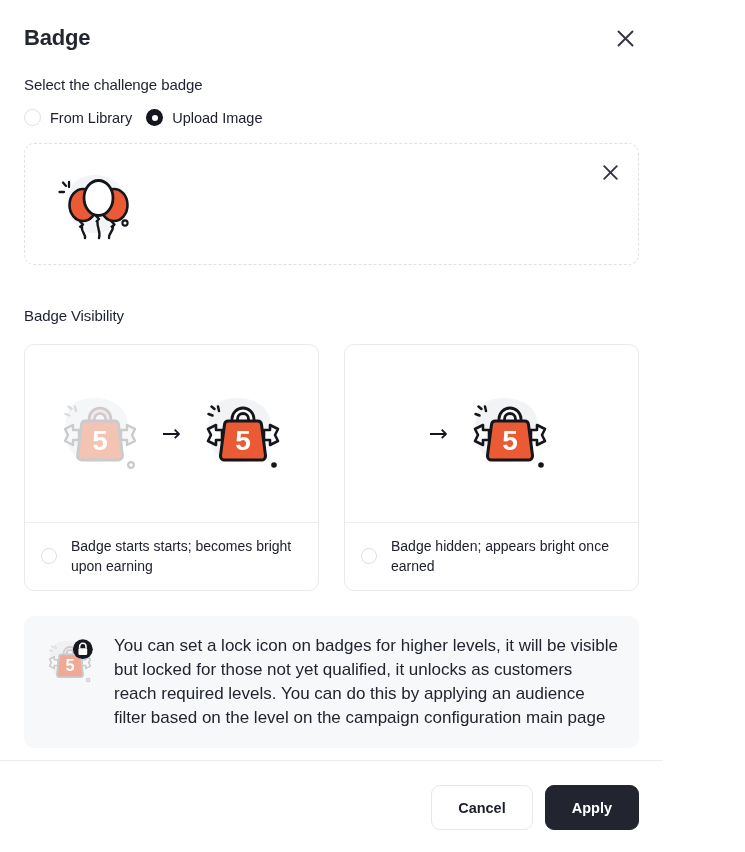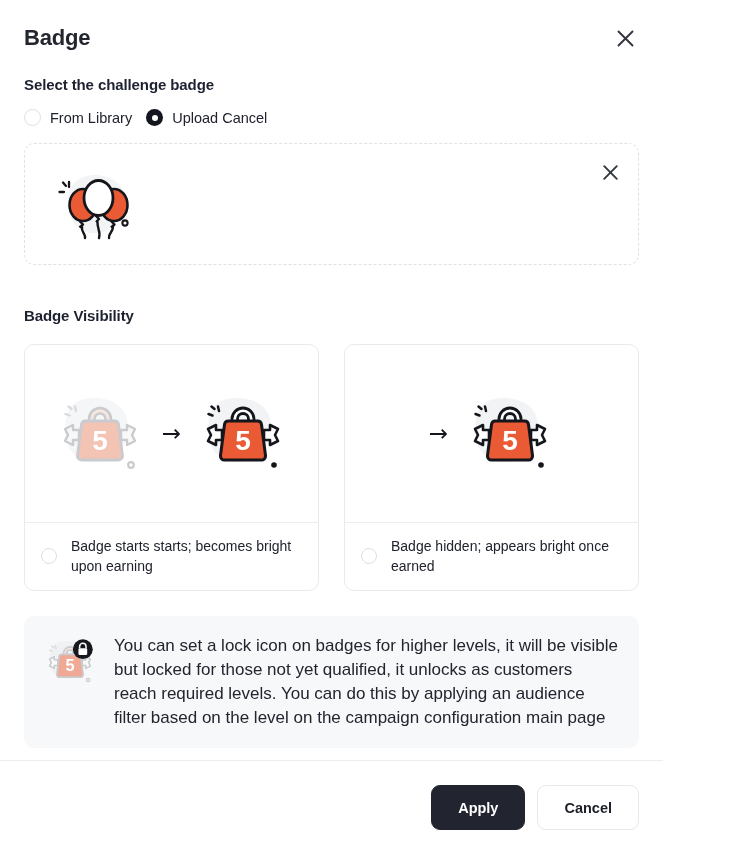--- a/index.html
+++ b/index.html
@@ -56,21 +56,21 @@
 
   
   .dialog-body {
     flex: 1 1 auto;
     padding: 0 24px;
     overflow: hidden;
   }
 
   .section-label {
     font-size: 15px;
-    font-weight: bold;
+    font-weight: normal;
     color: #1d2130;
     letter-spacing: -0.1px;
   }
 
   
   .radio-row {
     display: flex;
     align-items: center;
     gap: 14px;
     margin-top: 16px;
@@ -259,21 +259,21 @@
 
     <div class="section-label">Select the challenge badge</div>
 
     <div class="radio-row">
       <label class="radio-opt">
         <span class="radio-mark"></span>
         <span class="radio-text">From Library</span>
       </label>
       <label class="radio-opt">
         <span class="radio-mark checked"></span>
-        <span class="radio-text">Upload Cancel</span>
+        <span class="radio-text">Upload Image</span>
       </label>
     </div>
 
     <div class="upload-area">
 
       <span>
         <svg width="78" height="78" viewBox="0 0 78 78">
           <path d="M22 14 C36 6, 60 10, 66 26 C72 42, 62 62, 46 67 C30 72, 14 62, 12 46 C10 30, 12 20, 22 14 Z" fill="#F3F4F5"></path>
           <ellipse cx="26" cy="40" rx="13.5" ry="16" fill="#EA5B35" stroke="#15161c" stroke-width="2.6"></ellipse>
           <ellipse cx="57" cy="40" rx="13.5" ry="16" fill="#EA5B35" stroke="#15161c" stroke-width="2.6"></ellipse>
@@ -382,17 +382,17 @@
           <path d="M64.5 25 l0 -3.5 a5.5 5.5 0 0 1 11 0 l0 3.5" fill="none" stroke="#FFFFFF" stroke-width="2.6"></path>
           <rect x="62.5" y="24.5" width="15" height="11.5" rx="2.2" fill="#FFFFFF"></rect>
         </svg>
       </span>
       <span class="info-text">You can set a lock icon on badges for higher levels, it will be visible but locked for those not yet qualified, it unlocks as customers reach required levels. You can do this by applying an audience filter based on the level on the campaign configuration main page</span>
     </div>
 
   </div>
 
   <div class="dialog-footer">
+    <button class="btn btn-cancel">Cancel</button>
     <button class="btn btn-apply">Apply</button>
-    <button class="btn btn-cancel">Cancel</button>
   </div>
 
 </div>
 
 </body></html>

